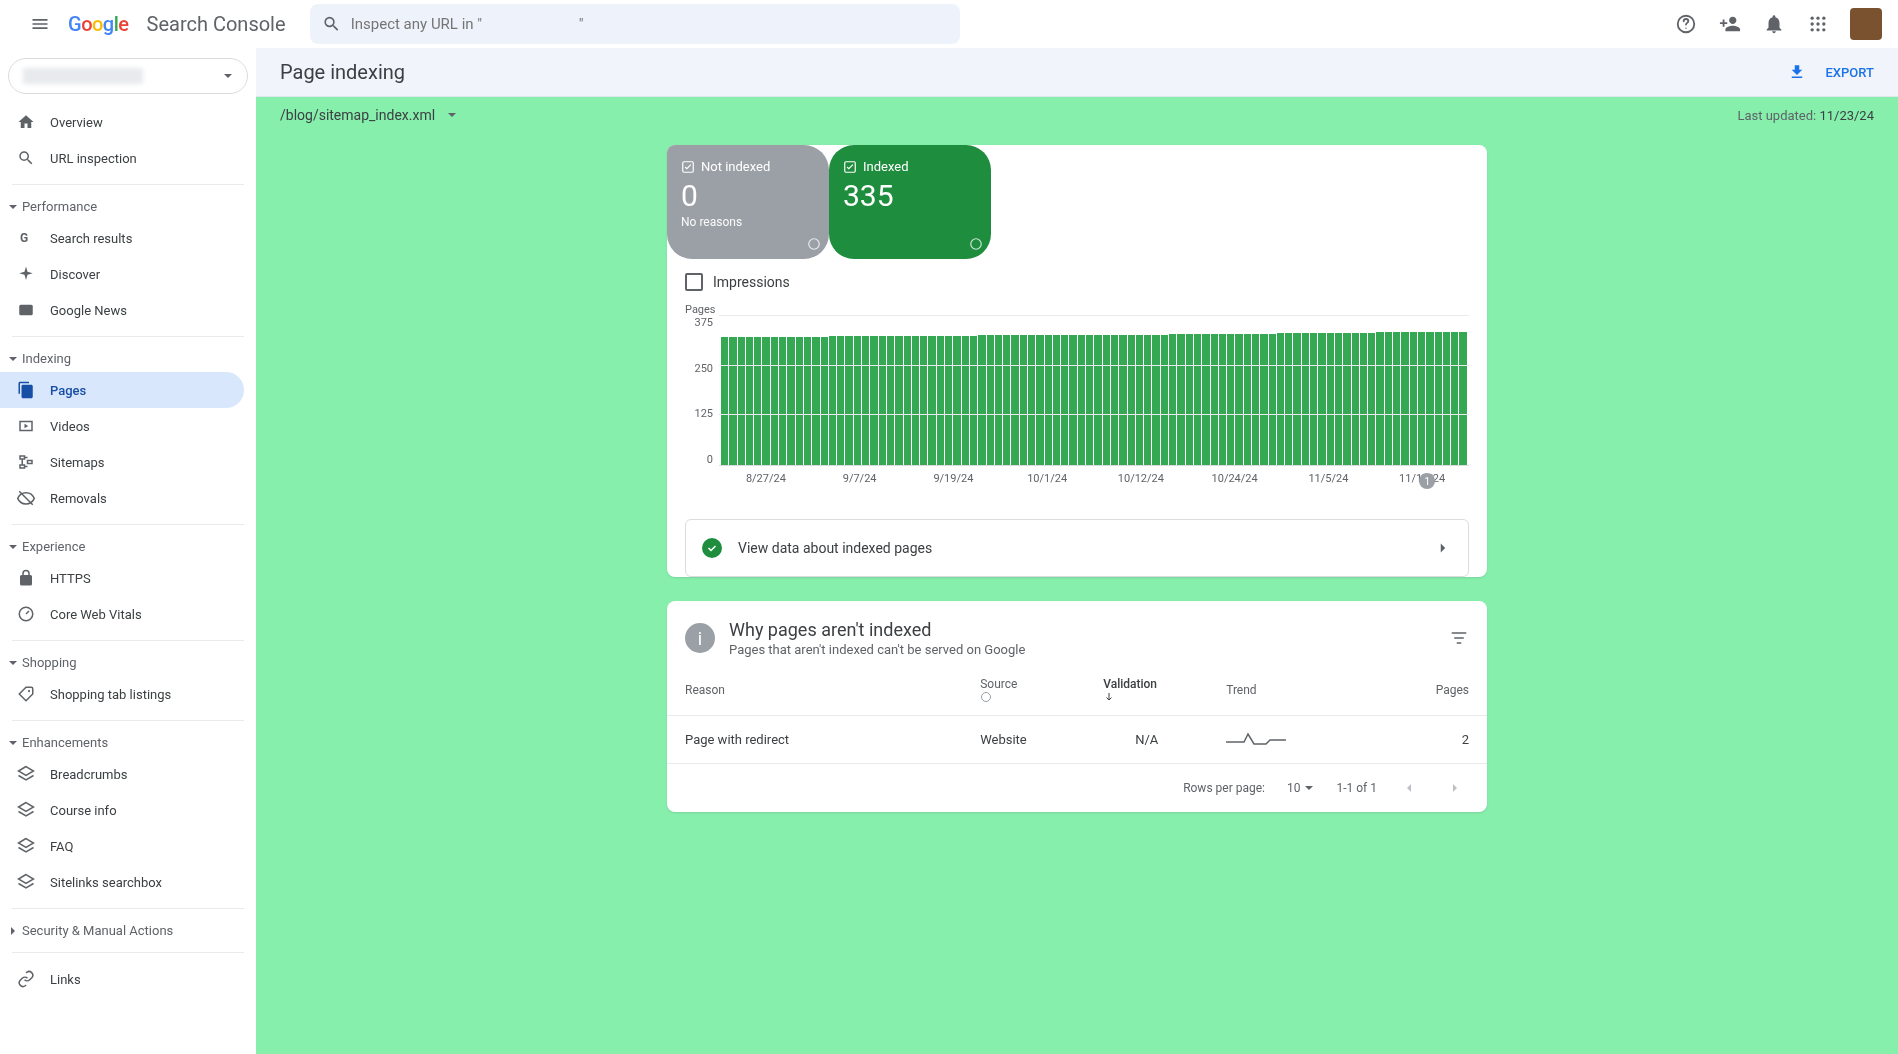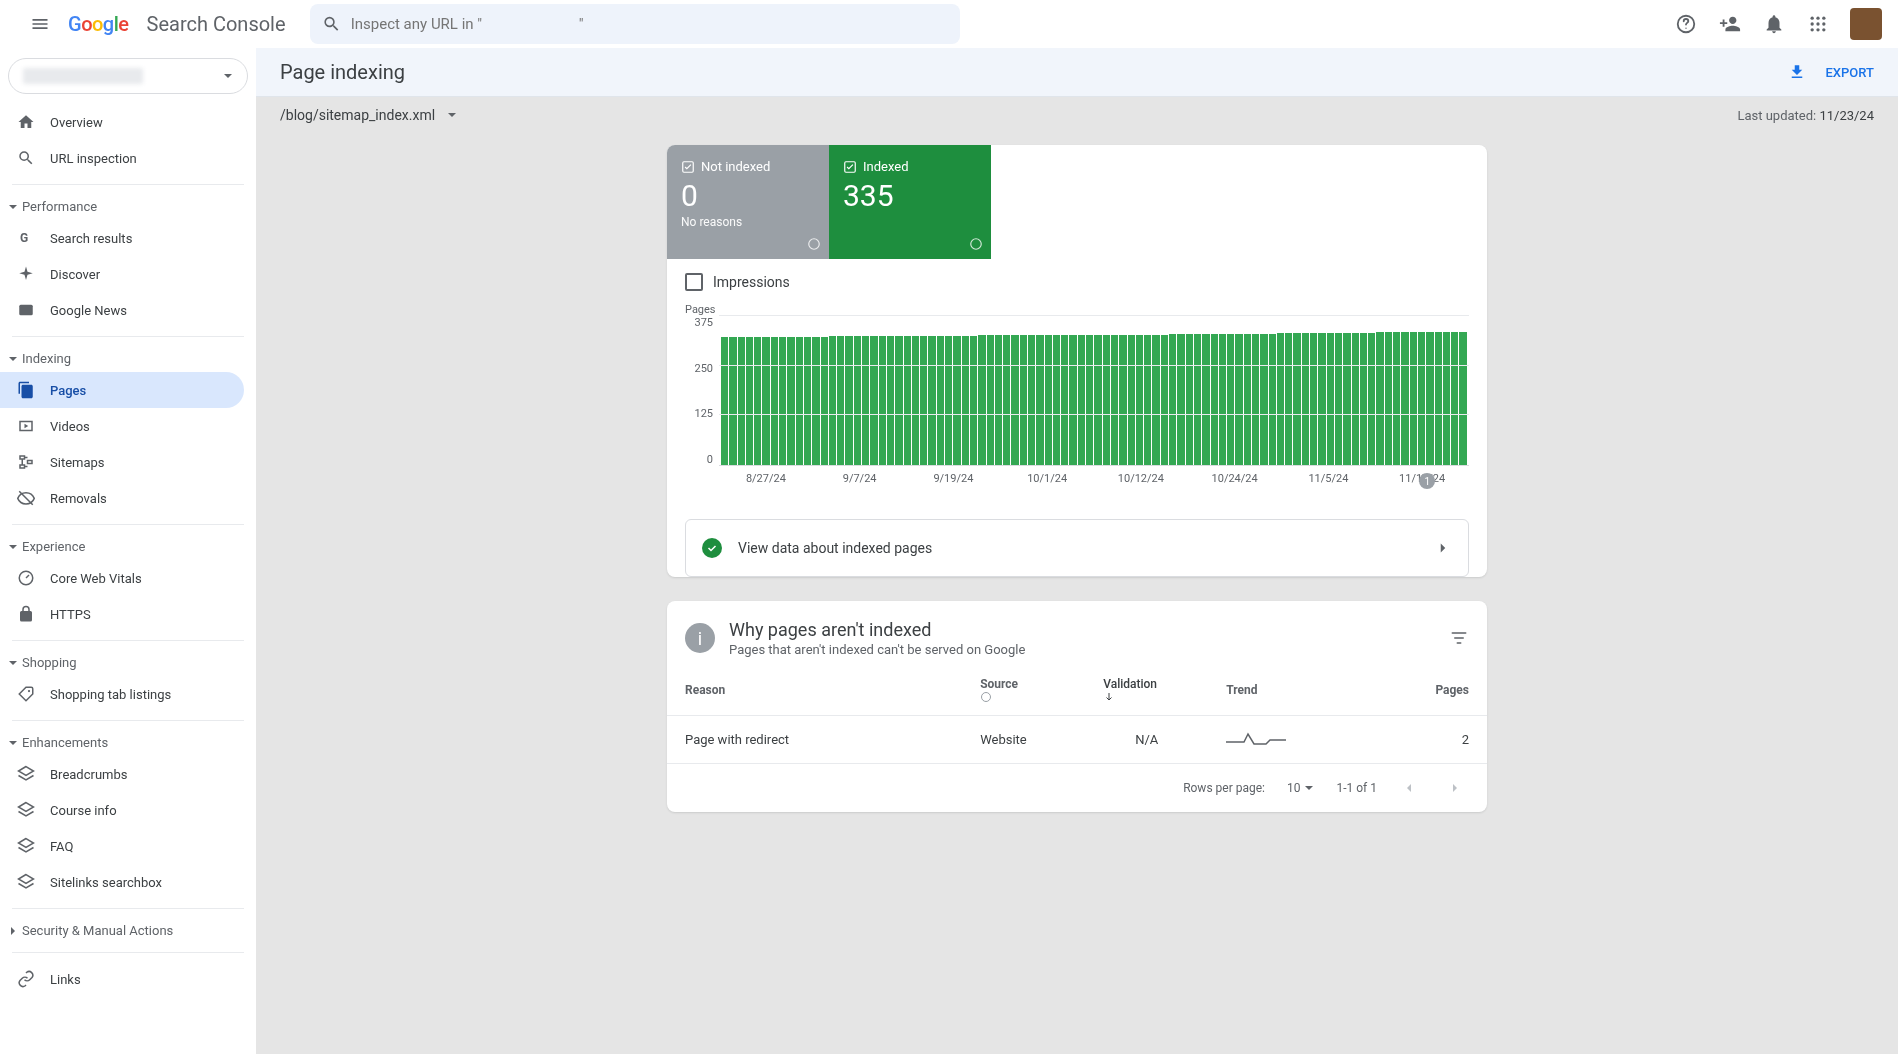--- a/index.html
+++ b/index.html
@@ -18,21 +18,21 @@
     display:flex; align-items:center; padding:0 12px;
   }
   .search-wrap input { border:none; background:transparent; outline:none; font-size:15px; width:100%; color:#5f6368; }
   .header-right { margin-left:auto; display:flex; align-items:center; gap:4px; }
   .icon-btn { width:40px; height:40px; display:flex; align-items:center; justify-content:center; border-radius:50%; cursor:pointer; }
   .avatar { width:32px; height:32px; background:#7a5230; border-radius:4px; margin-left:8px; }
 
   
   .main { display:flex; }
   .sidebar { width:256px; flex-shrink:0; padding-top:10px; }
-  .content { flex:1; background:#e5e5e5; min-height: calc(100vh - 48px); padding-bottom:28px; }
+  .content { flex:1; background:#86efac; min-height: calc(100vh - 48px); padding-bottom:28px; }
 
   
   .prop-select {
     margin:0 8px 10px 8px; height:36px; border:1px solid #dadce0; border-radius:20px;
     display:flex; align-items:center; padding:0 14px; cursor:pointer;
   }
   .prop-blur { width:120px; height:16px; background:#e8eaed; filter: blur(2px); border-radius:2px; }
   .nav-section-head {
     display:flex; align-items:center; padding:6px 8px 6px 8px; font-size:13px; color:#5f6368; cursor:pointer;
   }
@@ -61,21 +61,21 @@
   .last-updated { font-size:13px; color:#5f6368; }
   .last-updated .date { color:#3c4043; }
 
   
   .card {
     background:#fff; border-radius:8px; margin: 12px auto 24px auto; width: 820px;
     box-shadow: 0 1px 2px rgba(60,64,67,.15);
   }
   .stat-tiles { display:flex; }
   .tile {
-    width:162px; height:114px; padding:14px 14px 10px 14px; position:relative; cursor:pointer;
+    width:162px; height:114px; padding:14px 14px 10px 14px; position:relative; cursor:pointer;border-radius:25px;
   }
   .tile.grey { background:#9aa0a6; color:#fff; border-top-left-radius:8px; }
   .tile.green { background:#1e8e3e; color:#fff; }
   .tile-head { display:flex; align-items:center; gap:6px; font-size:13px; }
   .tile-num { font-size:30px; margin-top:4px; }
   .tile-sub { font-size:12px; margin-top:2px; opacity:.95; }
   .tile-help { position:absolute; bottom:8px; right:8px; opacity:.8; }
   .impressions-row { display:flex; align-items:center; gap:10px; padding:14px 18px 6px 18px; font-size:14px; color:#3c4043; }
   .impressions-row .cb { width:18px; height:18px; border:2px solid #5f6368; border-radius:2px; cursor:pointer; }
 
@@ -99,21 +99,21 @@
   .vd-check { width:20px; height:20px; border-radius:50%; background:#1e8e3e; display:flex; align-items:center; justify-content:center; margin-right:16px; }
 
   
   .card2-head { display:flex; align-items:center; padding:18px 18px 8px 18px; gap:14px; }
   .info-circle { width:30px; height:30px; border-radius:50%; background:#9aa0a6; color:#fff; display:flex; align-items:center; justify-content:center; font-size:18px; }
   .card2-title { font-size:18px; color:#3c4043; }
   .card2-sub { font-size:13px; color:#5f6368; margin-top:2px; }
   .filter-icon { margin-left:auto; cursor:pointer; }
 
   table.reasons { width:100%; border-collapse:collapse; font-size:12px; }
-  table.reasons th { text-align:left; font-weight:700; color:#5f6368; padding:12px 18px; border-bottom:1px solid #e8eaed; }
+  table.reasons th { text-align:left; font-weight:400; color:#5f6368; padding:12px 18px; border-bottom:1px solid #e8eaed; }
   table.reasons th.sort { color:#3c4043; font-weight:500; }
   table.reasons td { padding:14px 18px; border-bottom:1px solid #e8eaed; font-size:13px; color:#3c4043; }
   .spark { display:inline-block; }
   .pager { display:flex; align-items:center; justify-content:flex-end; gap:18px; padding:10px 18px; font-size:12px; color:#5f6368; }
   .pager .sel { display:flex; align-items:center; gap:4px; cursor:pointer; padding:4px; }
   .pager .nav { cursor:pointer; padding:6px; }
 
   
   .glogo span:nth-child(1){color:#4285F4;} .glogo span:nth-child(2){color:#EA4335;}
   .glogo span:nth-child(3){color:#FBBC05;} .glogo span:nth-child(4){color:#4285F4;}
@@ -278,34 +278,34 @@
 
     <div class="nav-divider"></div>
     <div class="nav-section-head">
       <svg class="tri" width="10" height="10" viewBox="0 0 10 10" fill="#5f6368">
           <path d="M1 3l4 4 4-4z"></path>
         </svg>
       <span>Experience</span>
     </div>
     <div class="nav-item">
         <span class="icon">
+          <svg width="18" height="18" viewBox="0 0 24 24" fill="#5f6368">
+            <path d="M18 8h-1V6a5 5 0 00-10 0v2H6a2 2 0 00-2 2v10a2 2 0 002 2h12a2 2 0 002-2V10a2 2 0 00-2-2zM9 6a3 3 0 016 0v2H9V6z"></path>
+          </svg>
+        </span>
+        <span>HTTPS</span>
+      </div>
+    <div class="nav-item">
+        <span class="icon">
           <svg width="18" height="18" viewBox="0 0 24 24" fill="none" stroke="#5f6368" stroke-width="2">
             <circle cx="12" cy="12" r="9"></circle>
             <path d="M12 12l4-4"></path>
           </svg>
         </span>
         <span>Core Web Vitals</span>
-      </div>
-    <div class="nav-item">
-        <span class="icon">
-          <svg width="18" height="18" viewBox="0 0 24 24" fill="#5f6368">
-            <path d="M18 8h-1V6a5 5 0 00-10 0v2H6a2 2 0 00-2 2v10a2 2 0 002 2h12a2 2 0 002-2V10a2 2 0 00-2-2zM9 6a3 3 0 016 0v2H9V6z"></path>
-          </svg>
-        </span>
-        <span>HTTPS</span>
       </div>
 
     <div class="nav-divider"></div>
     <div class="nav-section-head">
       <svg class="tri" width="10" height="10" viewBox="0 0 10 10" fill="#5f6368">
           <path d="M1 3l4 4 4-4z"></path>
         </svg>
       <span>Shopping</span>
     </div>
     <div class="nav-item">

